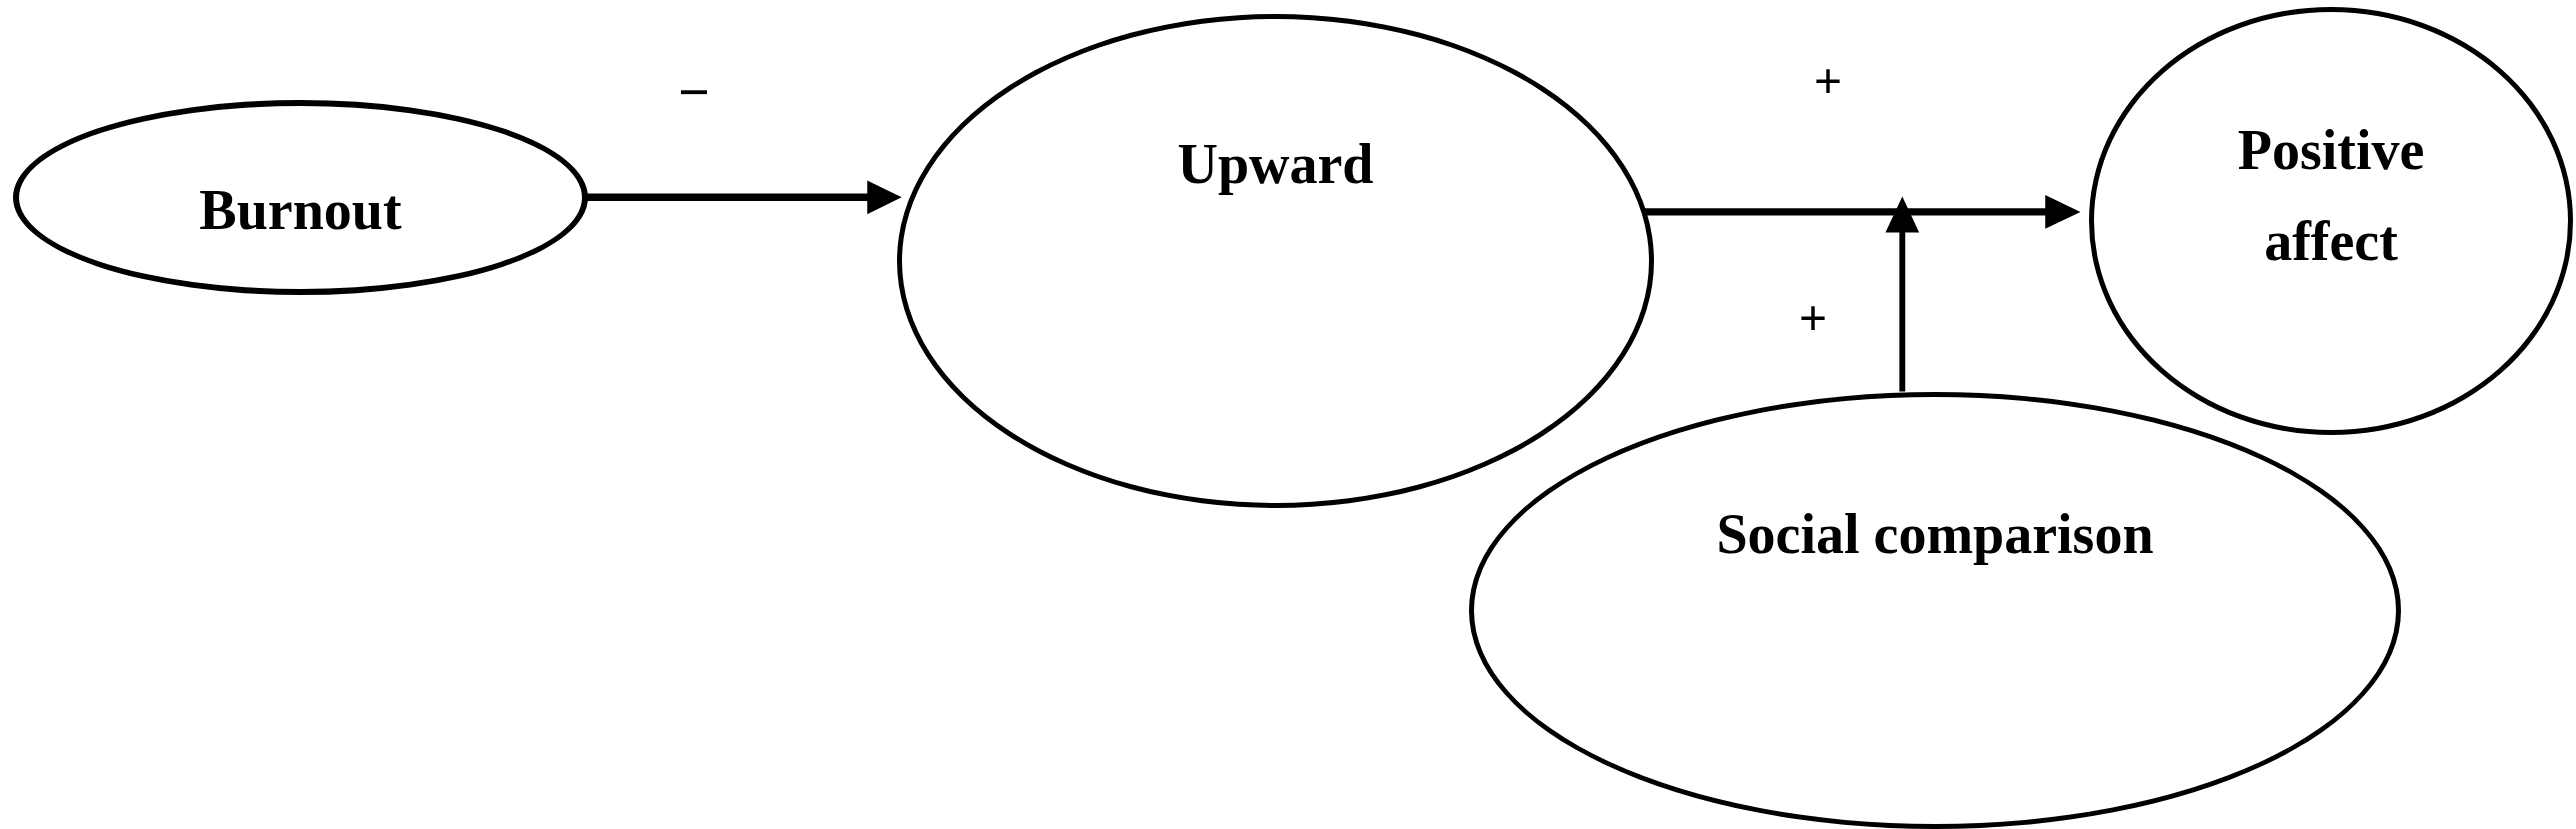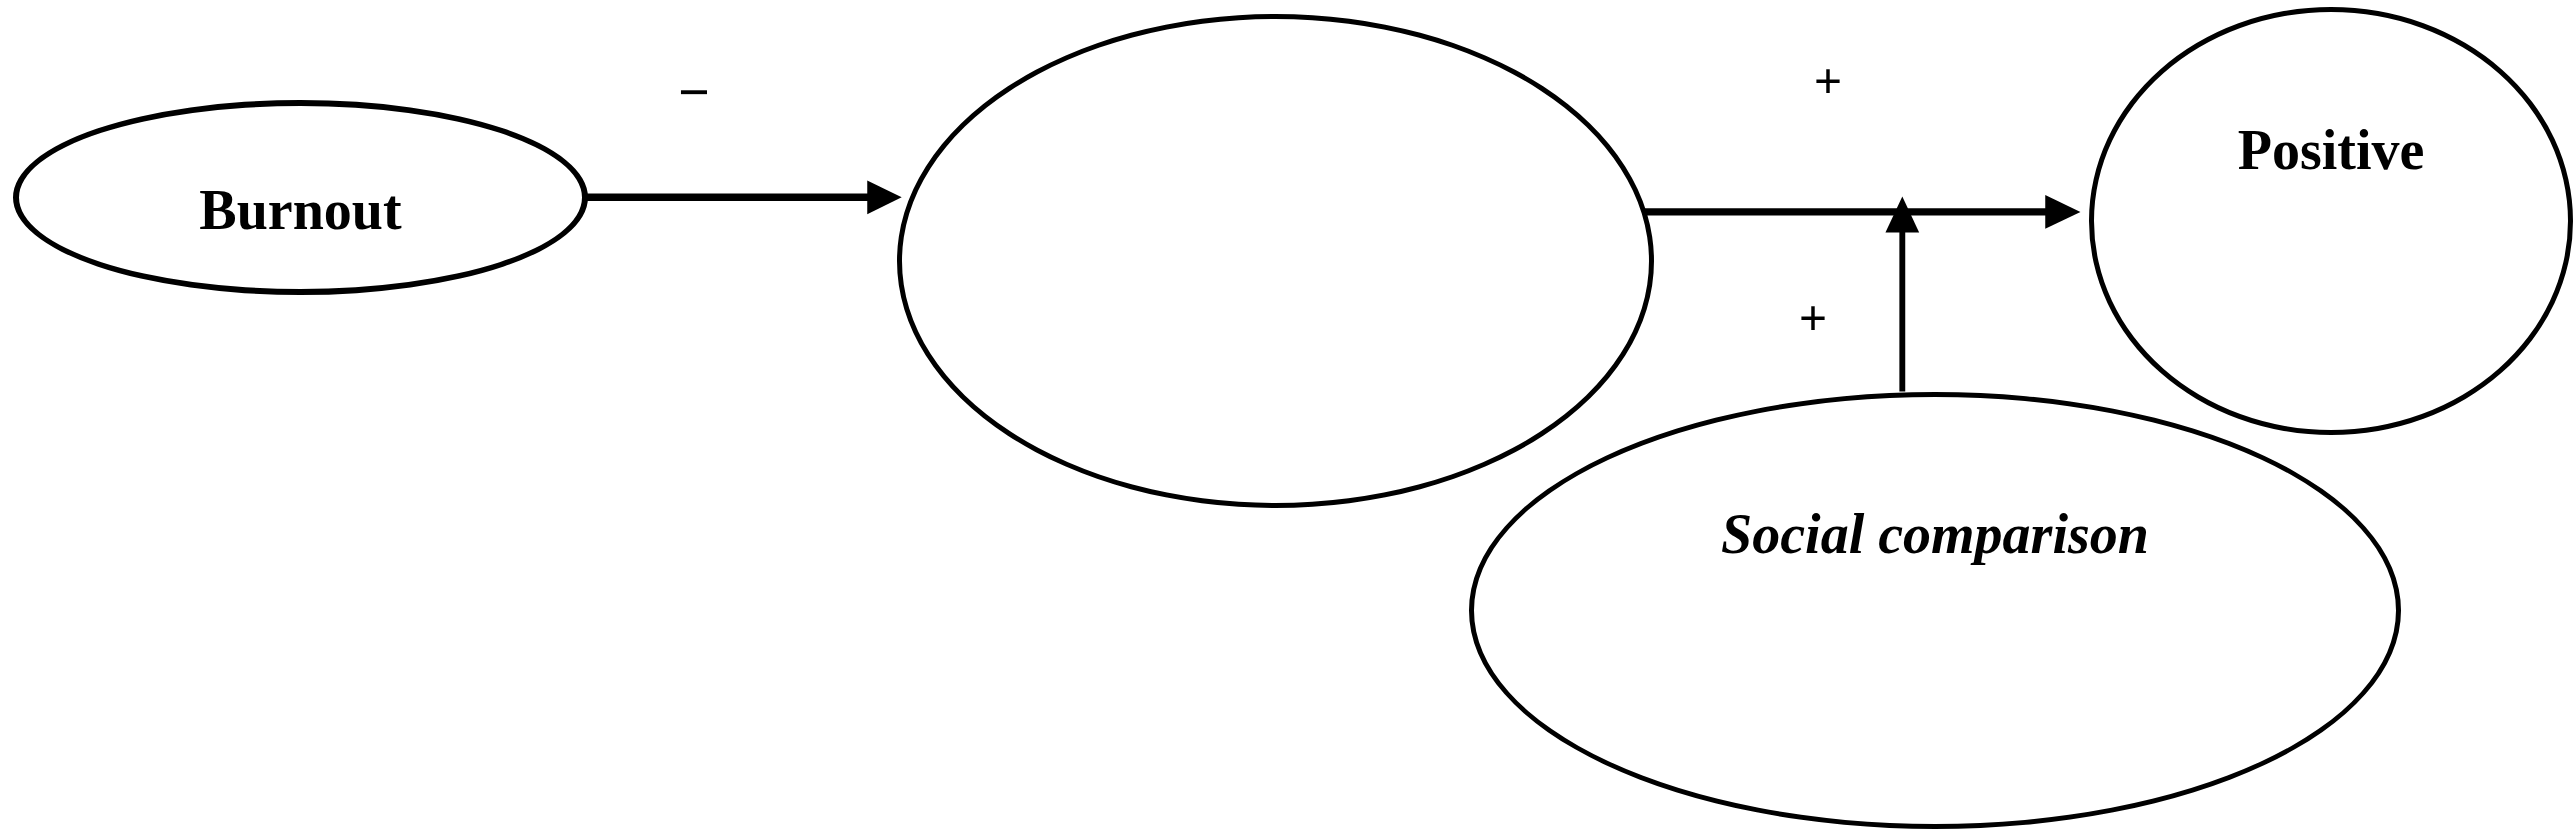--- a/index.html
+++ b/index.html
@@ -49,21 +49,21 @@
   }
   
   #burnout-ellipse  { left: 13px;   top: 100px; width: 575px;  height: 195px; border-width: 6.6px; }
   #upward-ellipse   { left: 897px; top: 14px;  width: 757px; height: 494px; }
   #positive-ellipse { left: 2089px; top: 6.6px;   width: 484px;  height: 428px; }
   #social-ellipse   { left: 1469px; top: 392px; width: 932px; height: 437px; }
 
   #burnout-label  { left: 13px;   top: 165px; width: 575px;  }
   #upward-label   { left: 897px; top: 119px; width: 757px; }
   #positive-label { left: 2089px; top: 105px; width: 484px;  }
-  #social-label   { left: 1469px; top: 489px; width: 932px; font-style: italic; }
+  #social-label   { left: 1469px; top: 489px; width: 932px; }
 
   #minus-sign  { left: 694px;  top: 92px; font-size: 56px; }
   #plus-upper  { left: 1828px; top: 81px; font-size: 50px; }
   #plus-moder  { left: 1813px; top: 318px; font-size: 50px; }
 </style>
 </head>
 <body>
 
 <div class="canvas">
 
@@ -85,25 +85,27 @@
     </g>
   </svg>
 
   <div class="ellipse" id="burnout-ellipse"></div>
   <div class="node-label" id="burnout-label">
     <span class="line">Burnout</span>
   </div>
 
   <div class="ellipse" id="upward-ellipse"></div>
   <div class="node-label" id="upward-label">
+    <span class="line">Upward</span>
   </div>
 
   <div class="ellipse" id="positive-ellipse"></div>
   <div class="node-label" id="positive-label">
     <span class="line">Positive</span>
+    <span class="line">affect</span>
   </div>
 
   <div class="ellipse" id="social-ellipse"></div>
   <div class="node-label" id="social-label">
     <span class="line">Social comparison</span>
   </div>
 
   <div class="sign-label" id="minus-sign">−</div>
   <div class="sign-label" id="plus-upper">+</div>
   <div class="sign-label" id="plus-moder">+</div>

